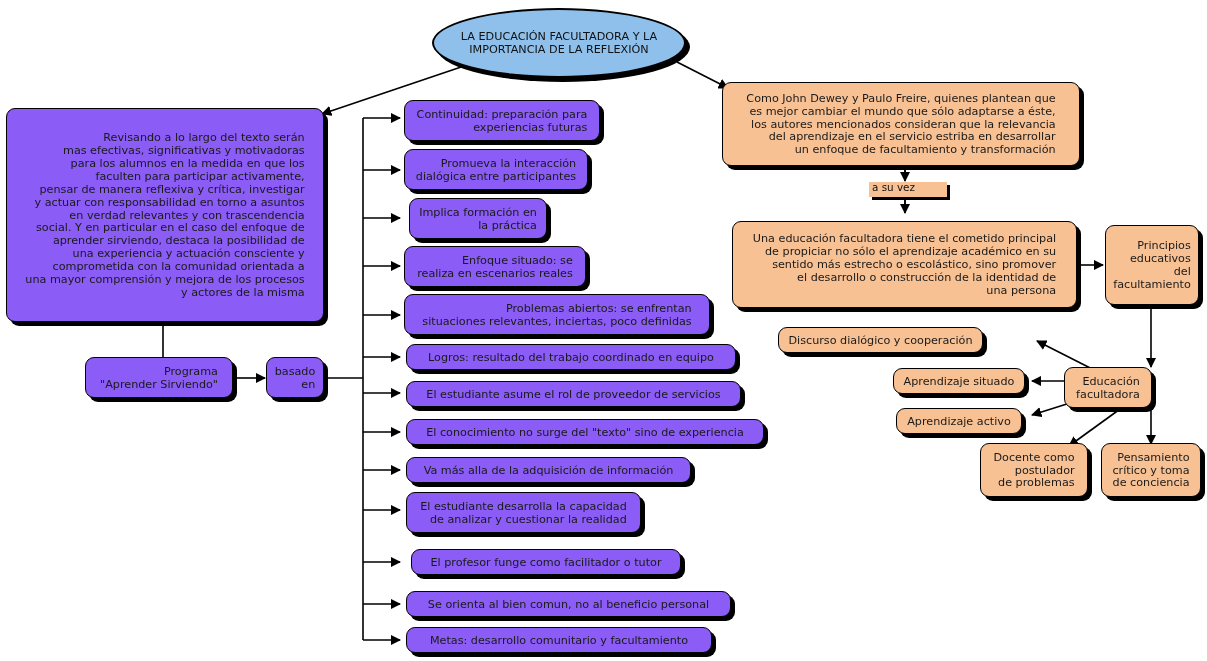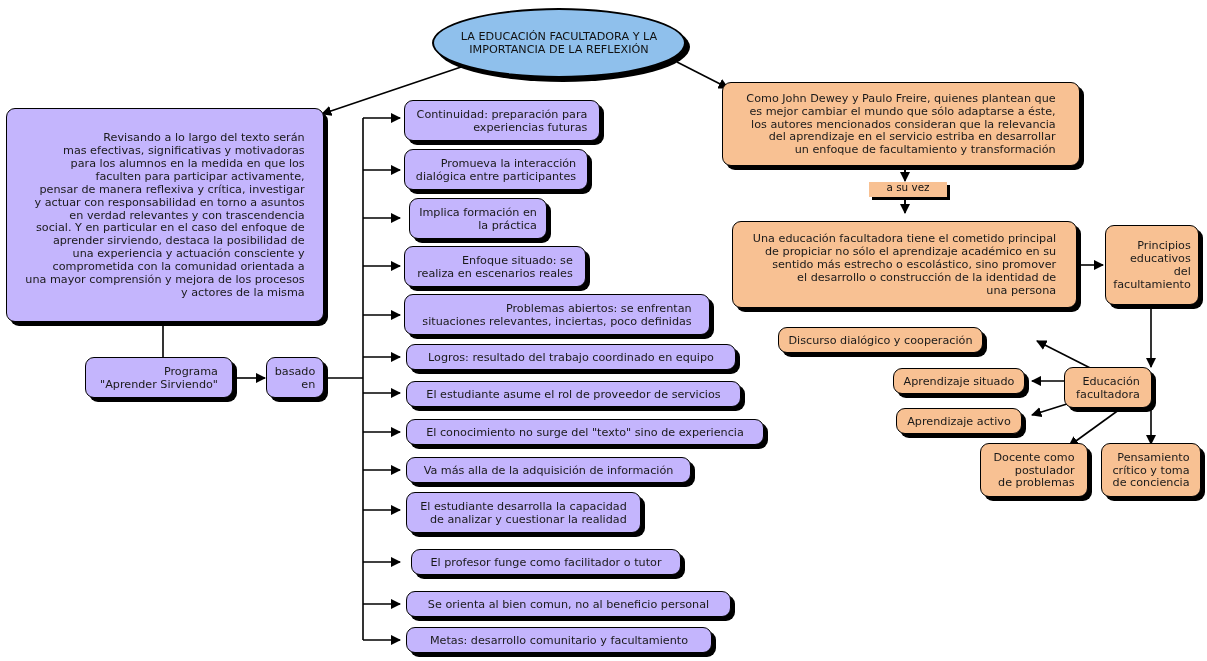--- a/index.html
+++ b/index.html
@@ -31,41 +31,40 @@
     display: flex;
     align-items: center;
     justify-content: center;
     text-align: right;
     color: #1a1a1a;
     line-height: 1.16;
     box-shadow: 4px 4px 0 0 #000000;
     padding: 2px 5px;
     z-index: 2;
   }
-  .yellow { background: #c4b5fd; }
+  .yellow { background: #8b5cf6; }
   .orange { background: #f8c193; }
   .ellipse {
     position: absolute;
     background: #8fc0ec;
     border: 2.2px solid #000000;
     border-radius: 50%;
     display: flex;
     align-items: center;
     justify-content: center;
     text-align: center;
     box-shadow: 4px 4px 0 0 #000000;
     color: #111111;
     z-index: 3;
   }
   .tiny-label {
     position: absolute;
     background: #f8c193;
     border: none;
     color: #111;
-    text-align: center;
     box-shadow: 3px 3px 0 0 #000000;
     padding: 0 3px;
     line-height: 1.15;
     z-index: 4;
     white-space: nowrap;
   }
   .fs10 { font-size: 10.4px; }
   .fs11 { font-size: 11.2px; }
   .nowrap-lines { white-space: pre-line; }
 </style>

